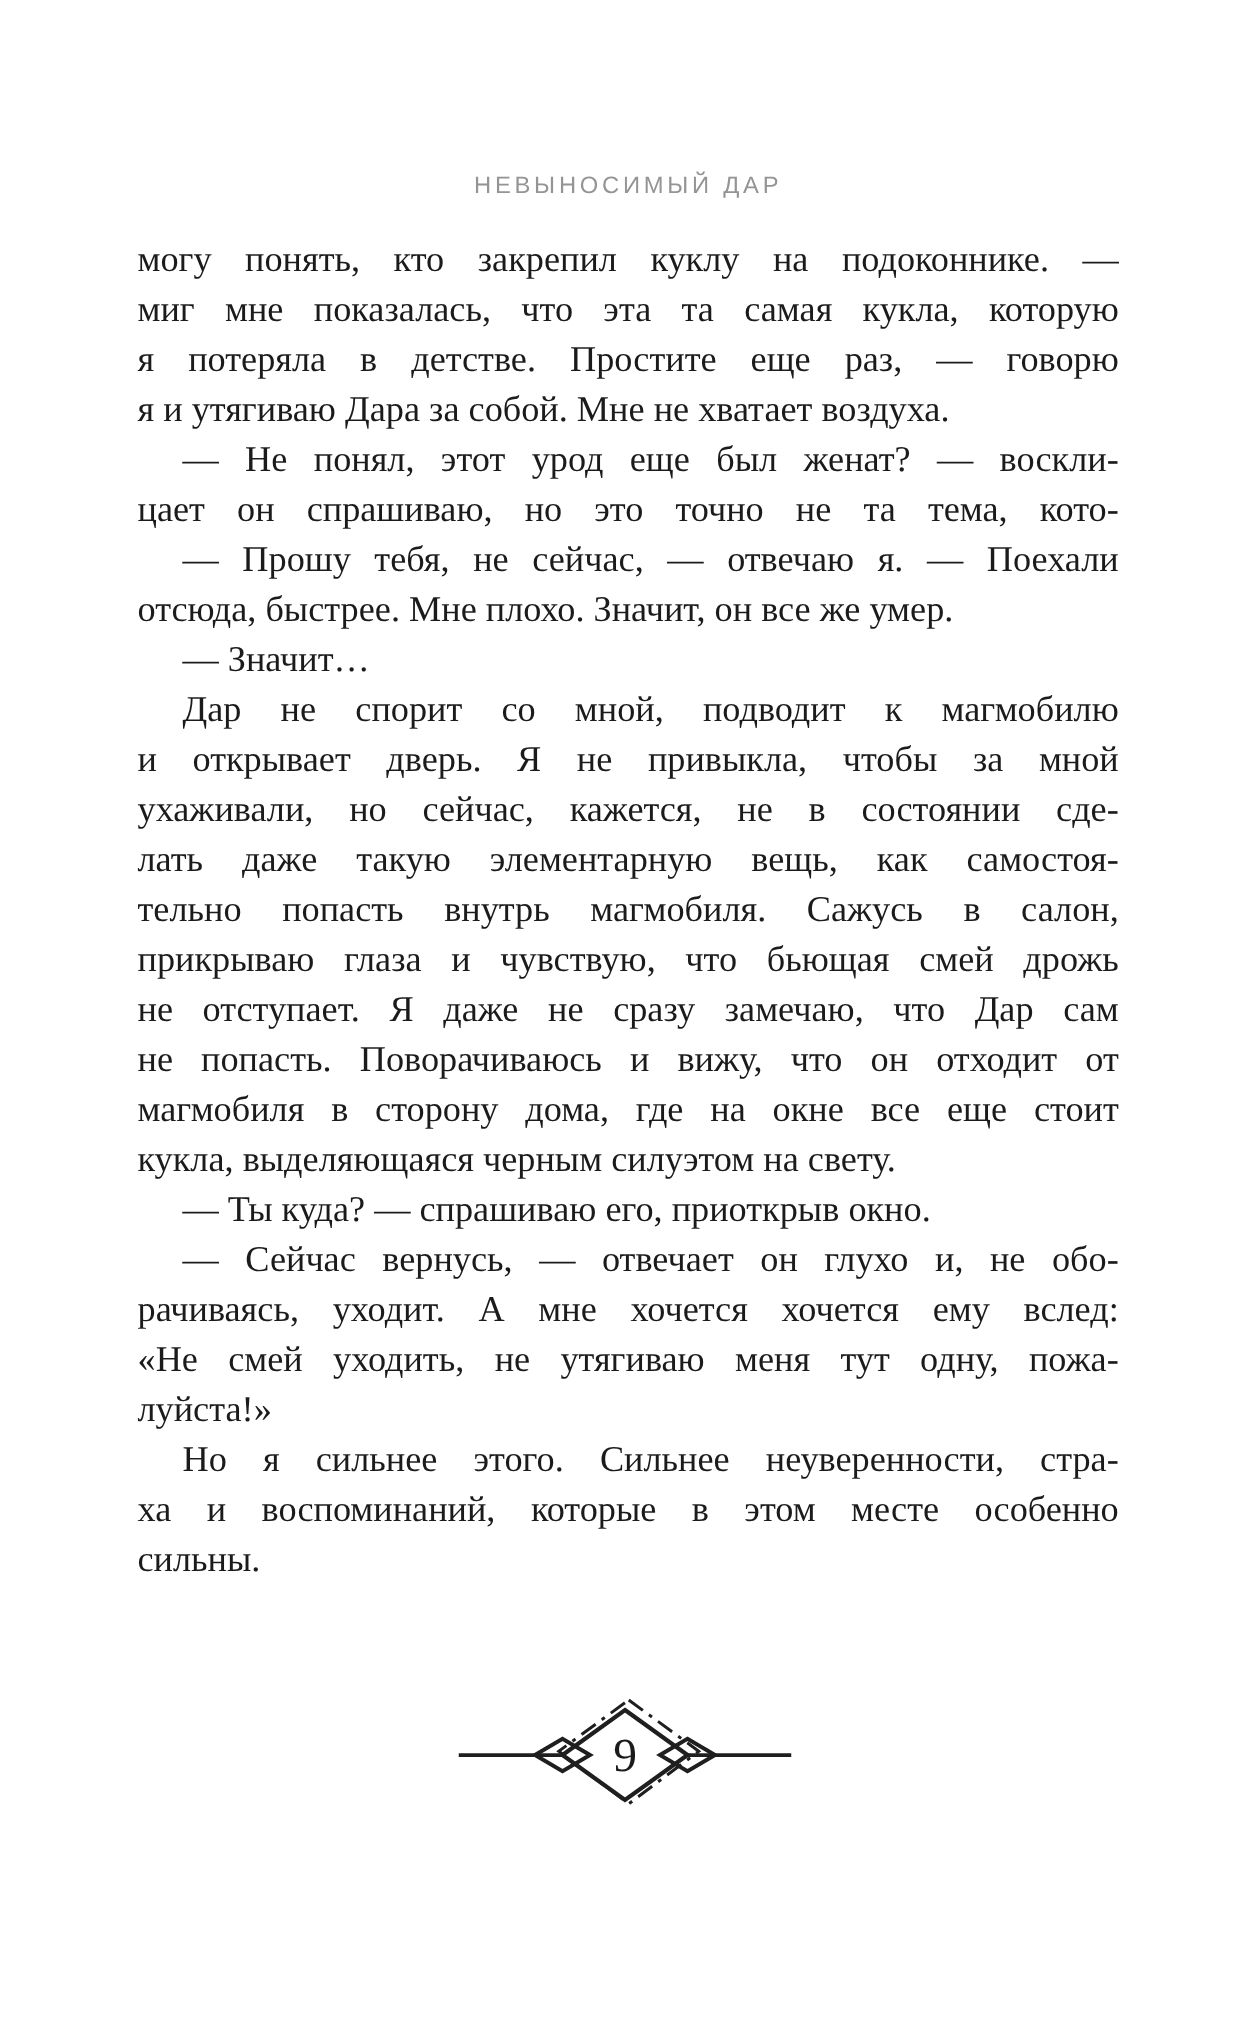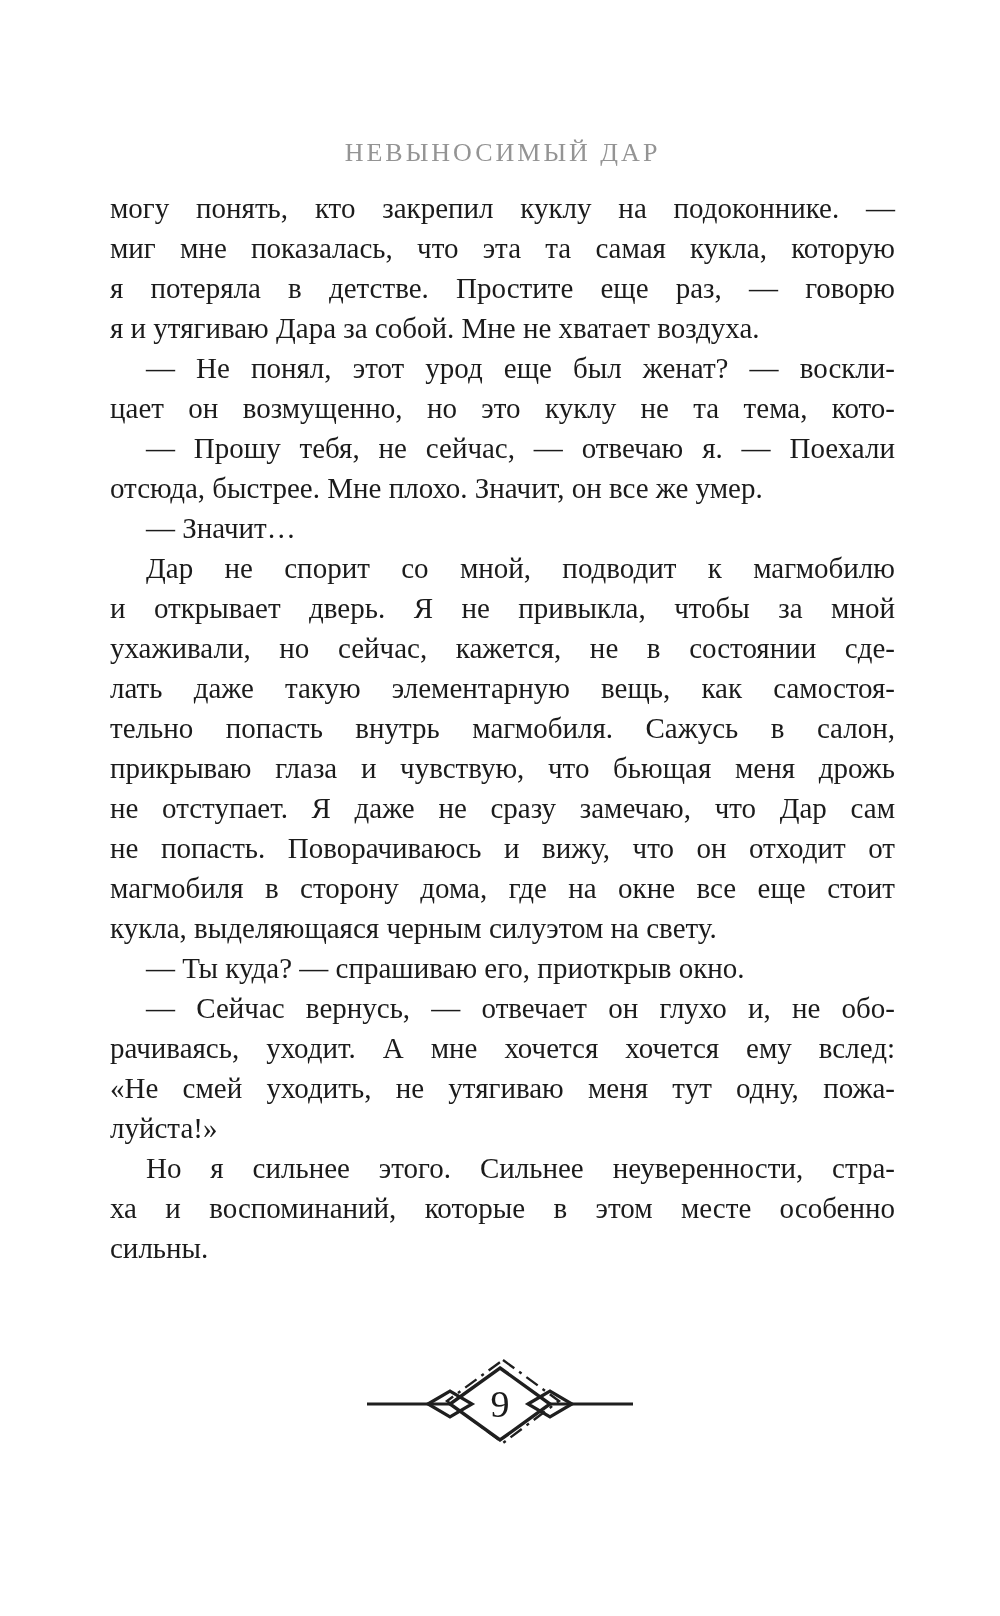--- a/index.html
+++ b/index.html
@@ -15,22 +15,22 @@
     font-family: "Liberation Serif", serif;
     color: #1b1b1b;
     overflow: hidden;
   }
   .running-header {
     position: absolute;
     top: 138px;
     left: 110px;
     width: 785px;
     text-align: center;
-    font-family: Liberation Serif, serif;
-    font-size: 26px;
+    font-family: Liberation Sans, sans-serif;
+    font-size: 19px;
     font-weight: 400;
     letter-spacing: 3px;
     color: #949494;
   }
   .text-block {
     position: absolute;
     top: 188px;
     left: 110px;
     width: 785px;
     font-size: 29px;
@@ -68,36 +68,36 @@
 
   <div class="text-block" id="text-block">
       <div class="paragraph">
         <div class="line fill">могу понять, кто закрепил куклу на подоконнике. —</div>
         <div class="line fill">миг мне показалась, что эта та самая кукла, которую</div>
         <div class="line fill">я потеряла в детстве. Простите еще раз, — говорю</div>
         <div class="line last">я и утягиваю Дара за собой. Мне не хватает воздуха.</div>
       </div>
       <div class="paragraph">
         <div class="line fill indent">— Не понял, этот урод еще был женат? — воскли-</div>
-        <div class="line fill">цает он возмущенно, но это куклу не та тема, кото-</div>
+        <div class="line fill">цает он спрашиваю, но это точно не та тема, кото-</div>
       </div>
       <div class="paragraph">
         <div class="line fill indent">— Прошу тебя, не сейчас, — отвечаю я. — Поехали</div>
         <div class="line last">отсюда, быстрее. Мне плохо. Значит, он все же умер.</div>
       </div>
       <div class="paragraph">
         <div class="line last indent">— Значит…</div>
       </div>
       <div class="paragraph">
         <div class="line fill indent">Дар не спорит со мной, подводит к магмобилю</div>
         <div class="line fill">и открывает дверь. Я не привыкла, чтобы за мной</div>
         <div class="line fill">ухаживали, но сейчас, кажется, не в состоянии сде-</div>
         <div class="line fill">лать даже такую элементарную вещь, как самостоя-</div>
         <div class="line fill">тельно попасть внутрь магмобиля. Сажусь в салон,</div>
-        <div class="line fill">прикрываю глаза и чувствую, что бьющая меня дрожь</div>
+        <div class="line fill">прикрываю глаза и чувствую, что бьющая смей дрожь</div>
         <div class="line fill">не отступает. Я даже не сразу замечаю, что Дар сам</div>
         <div class="line fill">не попасть. Поворачиваюсь и вижу, что он отходит от</div>
         <div class="line fill">магмобиля в сторону дома, где на окне все еще стоит</div>
         <div class="line last">кукла, выделяющаяся черным силуэтом на свету.</div>
       </div>
       <div class="paragraph">
         <div class="line last indent">— Ты куда? — спрашиваю его, приоткрыв окно.</div>
       </div>
       <div class="paragraph">
         <div class="line fill indent">— Сейчас вернусь, — отвечает он глухо и, не обо-</div>

